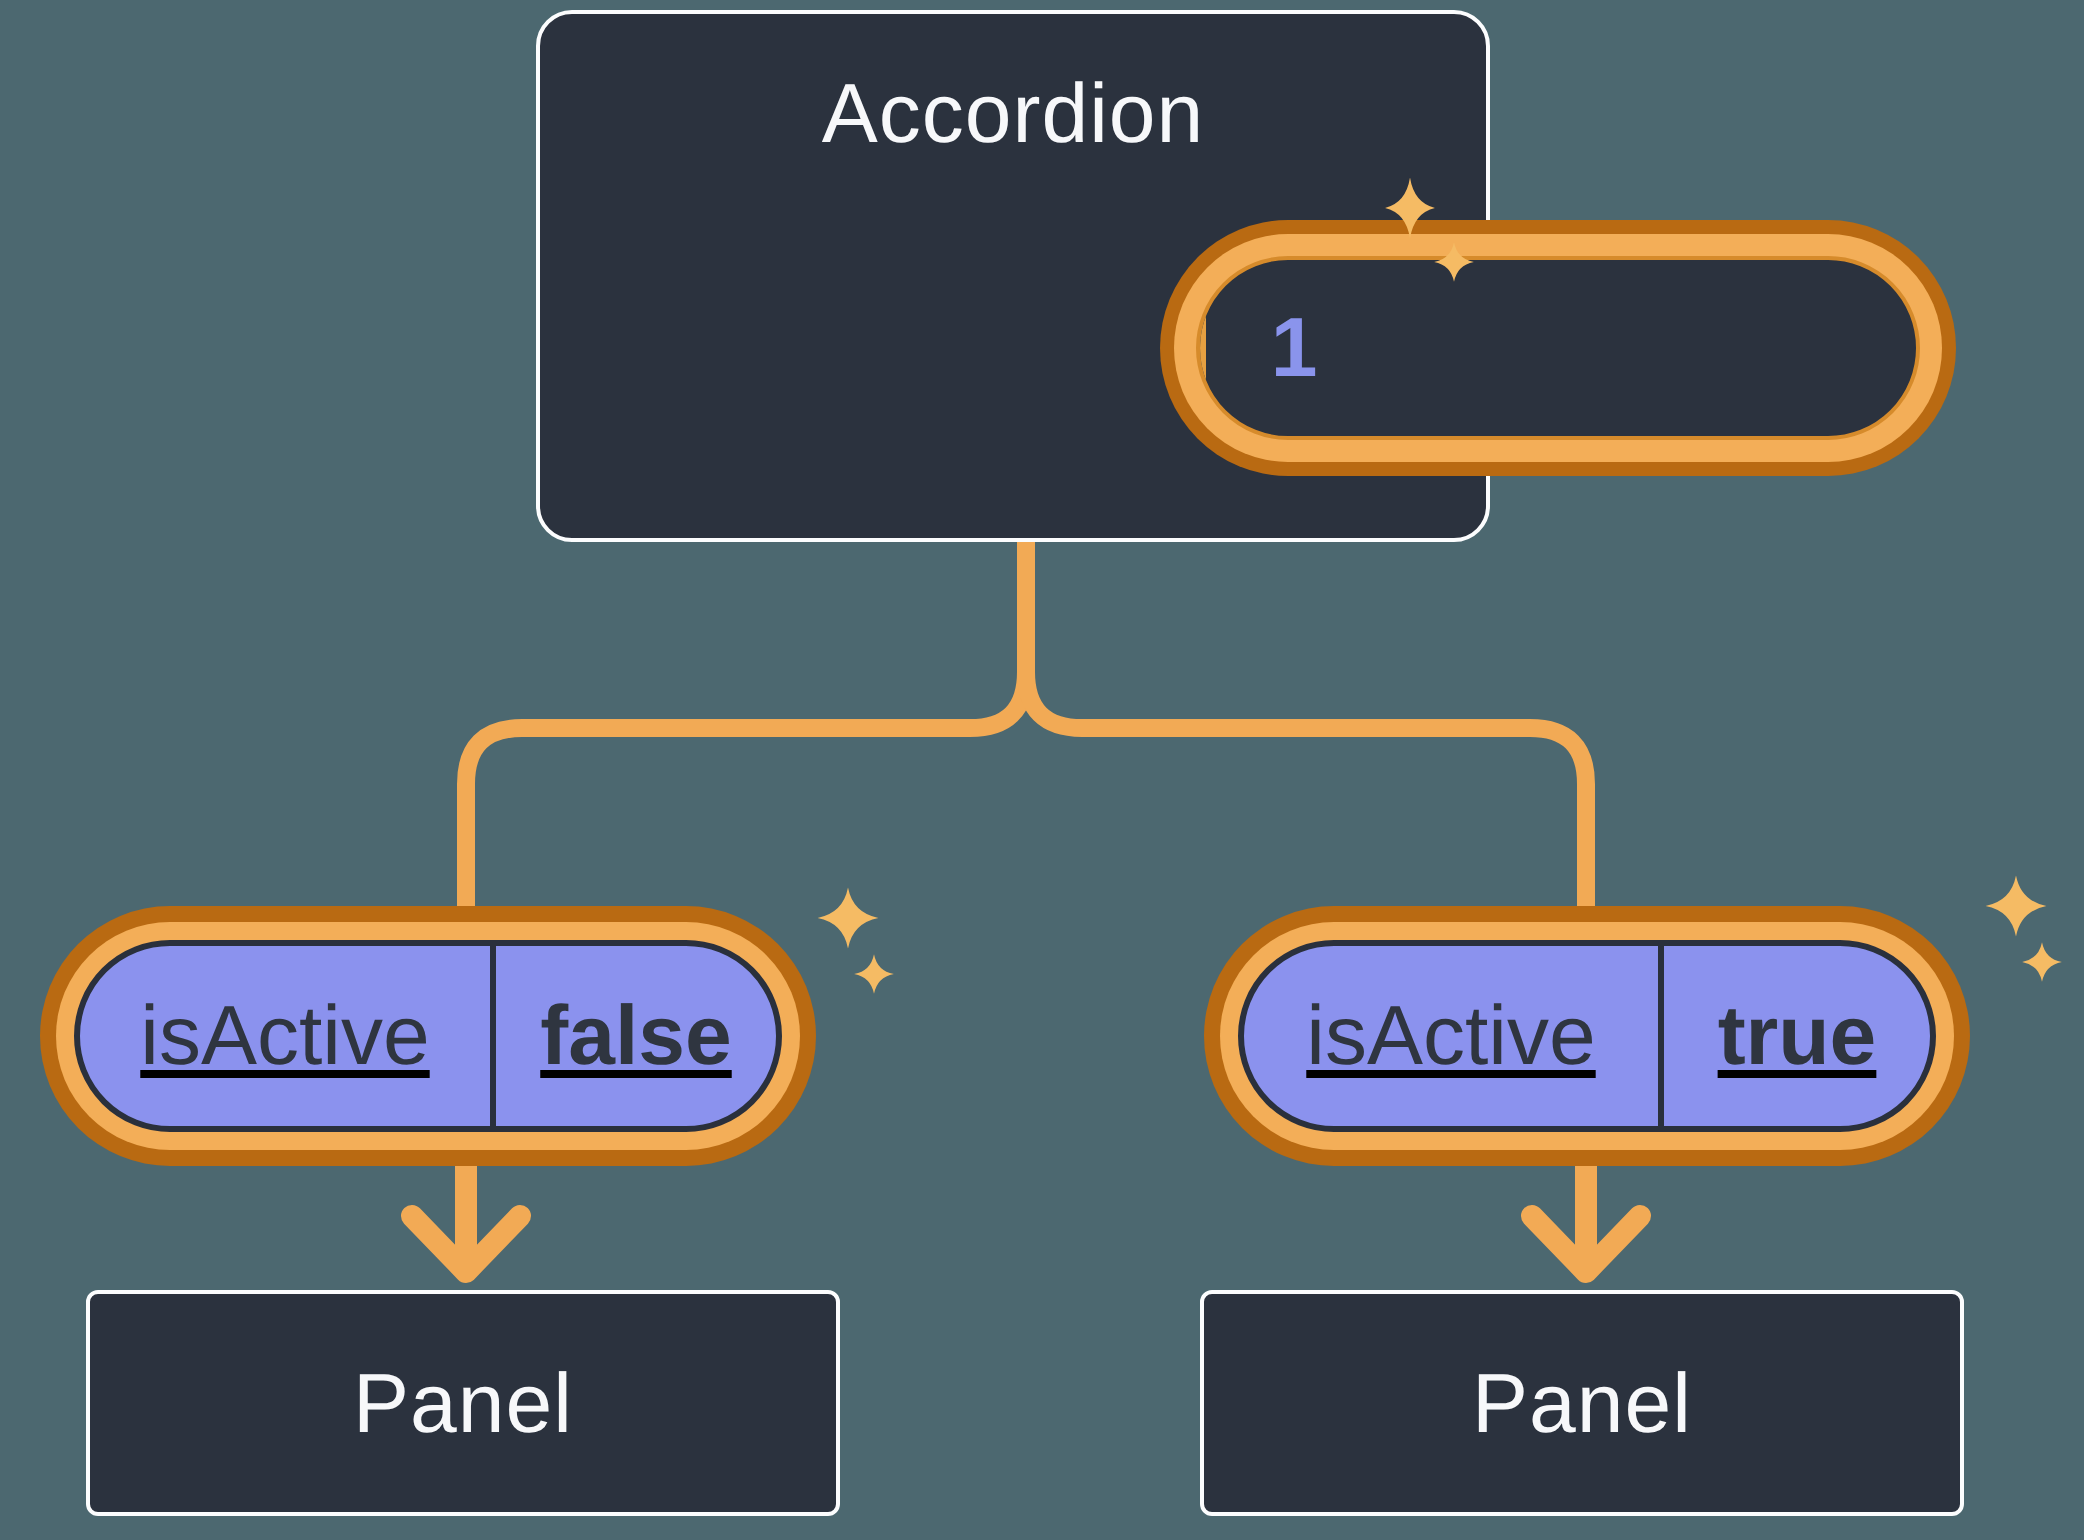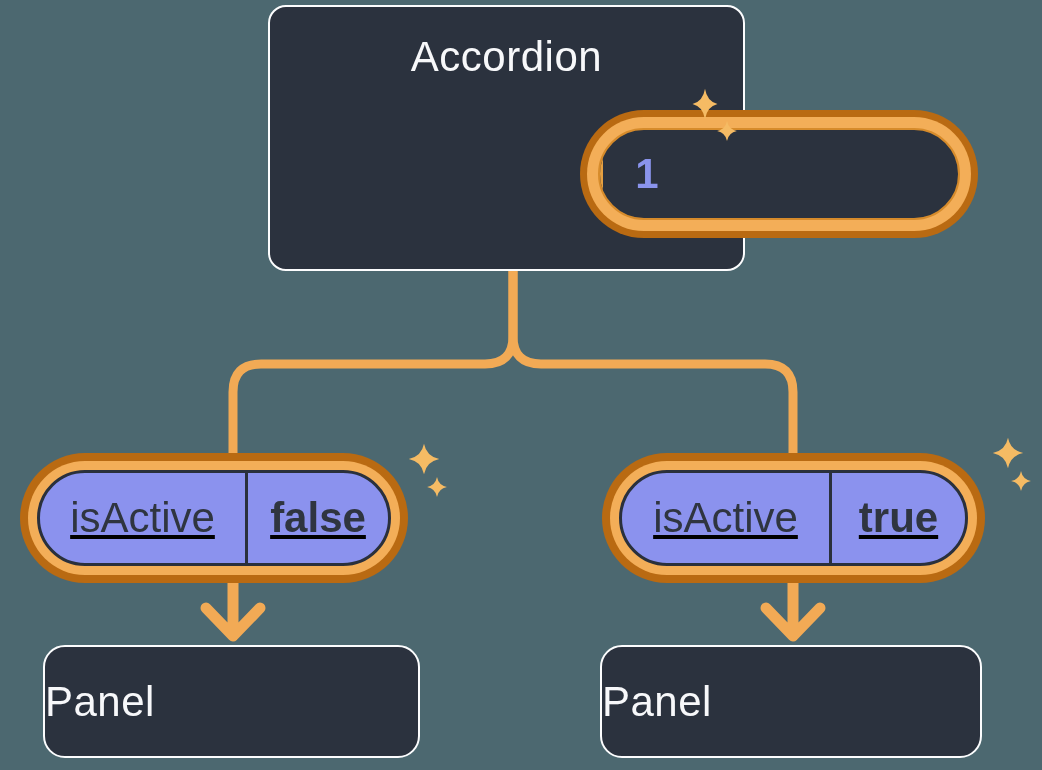--- a/index.html
+++ b/index.html
@@ -34,23 +34,23 @@
   }
   #accordion-box{left:268px;top:5px;width:477px;height:266px;}
   .node-title{
     color:#F7F8FA;font-size:42px;font-weight:400;text-align:center;
     letter-spacing:0.5px;
   }
   #accordion-title{position:absolute;left:0;right:0;top:26px;}
 
   .panel-box{
     position:absolute;background:var(--slate);
-    border:2.5px solid var(--white);border-radius:22px;
+    border:2.5px solid var(--white);border-radius:6px;
     box-sizing:border-box;z-index:1;
-    display:flex;align-items:center;justify-content:flex-start;
+    display:flex;align-items:center;justify-content:center;
   }
   #panel-left{left:43px;top:645px;width:377px;height:113px;}
   #panel-right{left:600px;top:645px;width:382px;height:113px;}
 
   
   .pill{
     position:absolute;border-radius:999px;box-sizing:border-box;
     background:var(--orange-dark);z-index:2;
   }
   .ring-mid{

